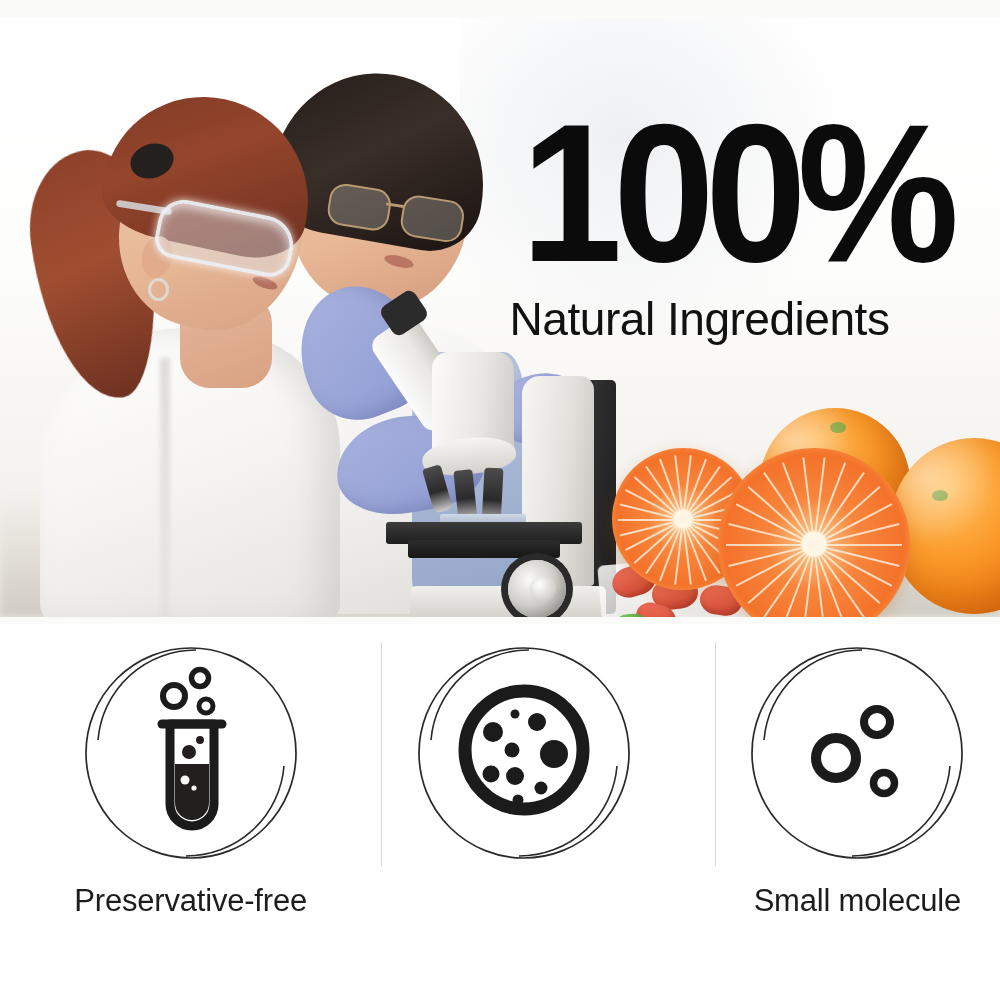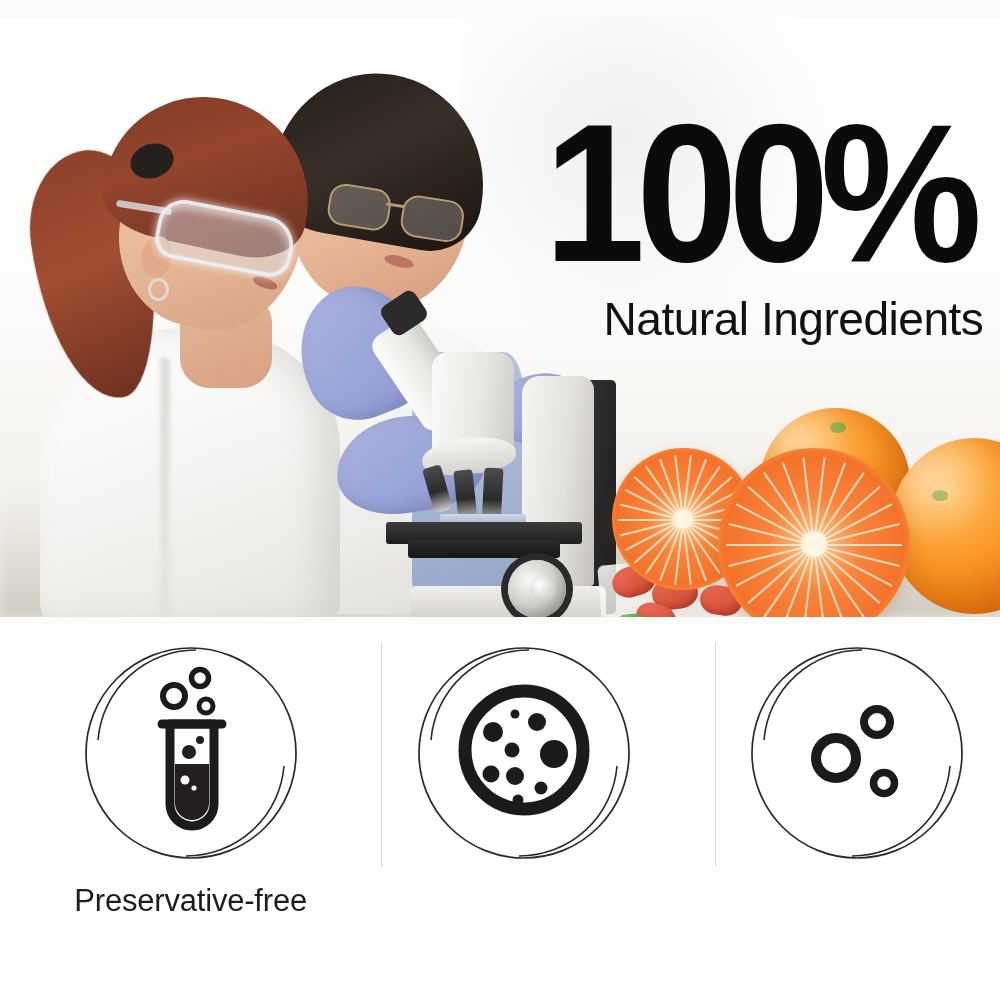--- a/index.html
+++ b/index.html
@@ -310,24 +310,24 @@
   .pill {
     position: absolute; border-radius: 40%/50%;
     background: linear-gradient(160deg, #f0705a, #cf4632);
     box-shadow: inset -3px -3px 7px rgba(120,30,20,.4);
   }
   .pill.green { background: linear-gradient(160deg, #7fd06a, #3f9c36); }
 
   
   .headline {
     position: absolute;
-    left: 528px;
+    left: 505px;
     top: 96px;
     width: 460px;
-    text-align: right;
+    text-align: left;
   }
   .pct {
     display: block;
     font-family: "Liberation Sans", "DejaVu Sans", sans-serif;
     font-weight: bold;
     font-size: 196px;
     line-height: .82;
     letter-spacing: -10px;
     color: #0b0b0b;
     transform: scaleX(.93);
@@ -581,16 +581,17 @@
       <div class="icon-circle">
         <svg viewBox="0 0 226 226" xmlns="http://www.w3.org/2000/svg">
           <circle cx="113" cy="113" r="105" fill="none" stroke="#2a2a2a" stroke-width="1.7"></circle>
           <path d="M 20 100 A 98 98 0 0 1 118 10" fill="none" stroke="#2a2a2a" stroke-width="1.6"></path>
           <path d="M 206 126 A 98 98 0 0 1 108 216" fill="none" stroke="#2a2a2a" stroke-width="1.6"></path>
           <circle cx="92" cy="118" r="20" fill="none" stroke="#1b1b1b" stroke-width="10"></circle>
           <circle cx="133" cy="82" r="13" fill="none" stroke="#1b1b1b" stroke-width="8"></circle>
           <circle cx="140" cy="143" r="10.5" fill="none" stroke="#1b1b1b" stroke-width="7.5"></circle>
         </svg>
       </div>
+      <div class="feature-label">Small molecule</div>
     </div>
 
   </div>
 </div>
 
 </body></html>

